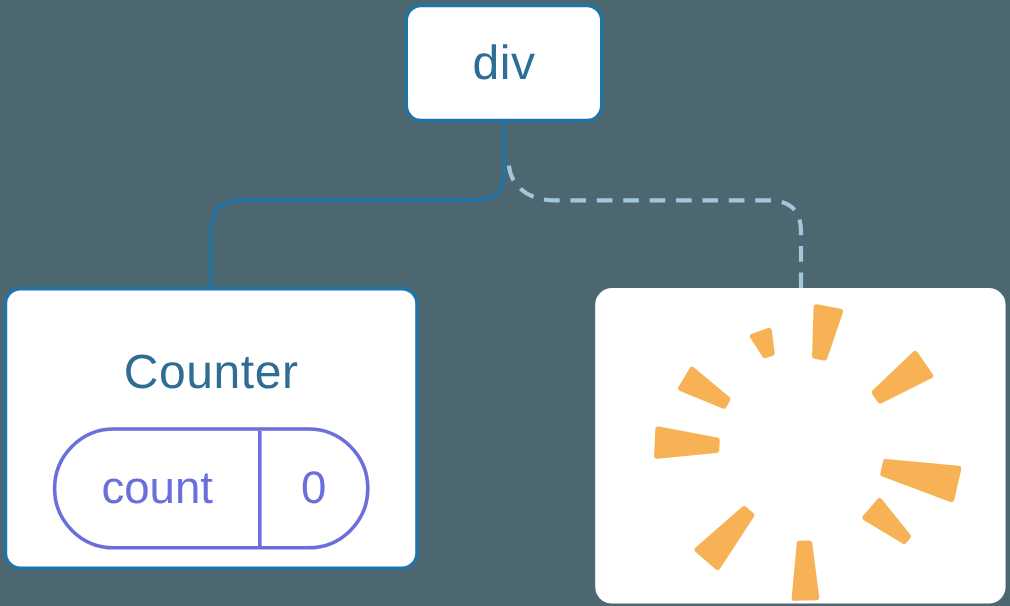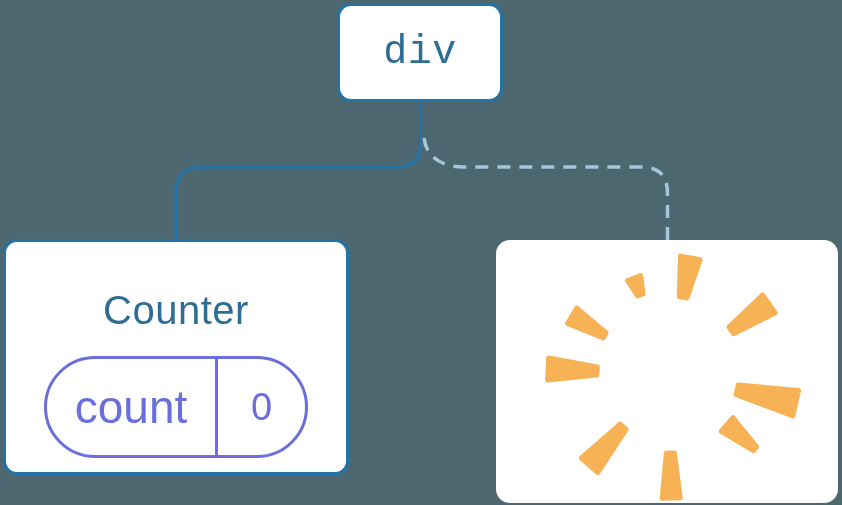--- a/index.html
+++ b/index.html
@@ -11,21 +11,21 @@
   html,body{width:842px; height:505px; overflow:hidden;}
   body{font-family:"Liberation Sans", sans-serif; background:var(--background);}
   .stage{position:relative; width:842px; height:505px; background:var(--background);}
   .edges{position:absolute; left:0; top:0; width:842px; height:505px;}
   .edge-solid{fill:none; stroke:var(--edge-solid); stroke-width:3;}
   .edge-dashed{fill:none; stroke:var(--edge-dashed); stroke-width:3.5; stroke-dasharray:13 9;}
   .node{position:absolute; background:var(--node-fill); border-radius:14px;}
   .node-root{
     left:337px; top:3px; width:166px; height:99px;
     border:3px solid var(--node-border);
-    display:flex; align-items:center; justify-content:center;font-family:Liberation Mono, monospace;
+    display:flex; align-items:center; justify-content:center;
   }
   .node-label{
     color:var(--label-text); font-size:40px; font-weight:500; letter-spacing:.5px;
     line-height:1;
   }
   .node-counter{
     left:3px; top:239px; width:346px; height:236px;
     border:3px solid var(--node-border);
   }
   .counter-title{
@@ -33,21 +33,21 @@
     text-align:center; color:var(--label-text);
     font-size:40px; font-weight:500; letter-spacing:.5px; line-height:1.2;
   }
   .state-pill{
     position:absolute; left:50%; top:114px; transform:translateX(-50%);
     width:264px; height:102px; border:3px solid var(--state-accent);
     border-radius:51px; display:flex; align-items:stretch; overflow:hidden;
   }
   .state-key{
     flex:1 1 auto; display:flex; align-items:center; justify-content:center;
-    color:var(--state-accent); font-size:46px; line-height:1;
+    color:var(--state-accent); font-size:38px; line-height:1;
   }
   .state-divider{width:3px; background:var(--state-accent); flex:0 0 3px;}
   .state-value{
     flex:0 0 87px; display:flex; align-items:center; justify-content:center;
     color:var(--state-accent); font-size:38px; line-height:1;
   }
   .node-removed{left:496px; top:240px; width:342px; height:263px; border:none;}
   .poof{position:absolute; left:0; top:0; width:342px; height:263px;}
   .poof g{
     fill:var(--starburst); stroke:var(--starburst);

